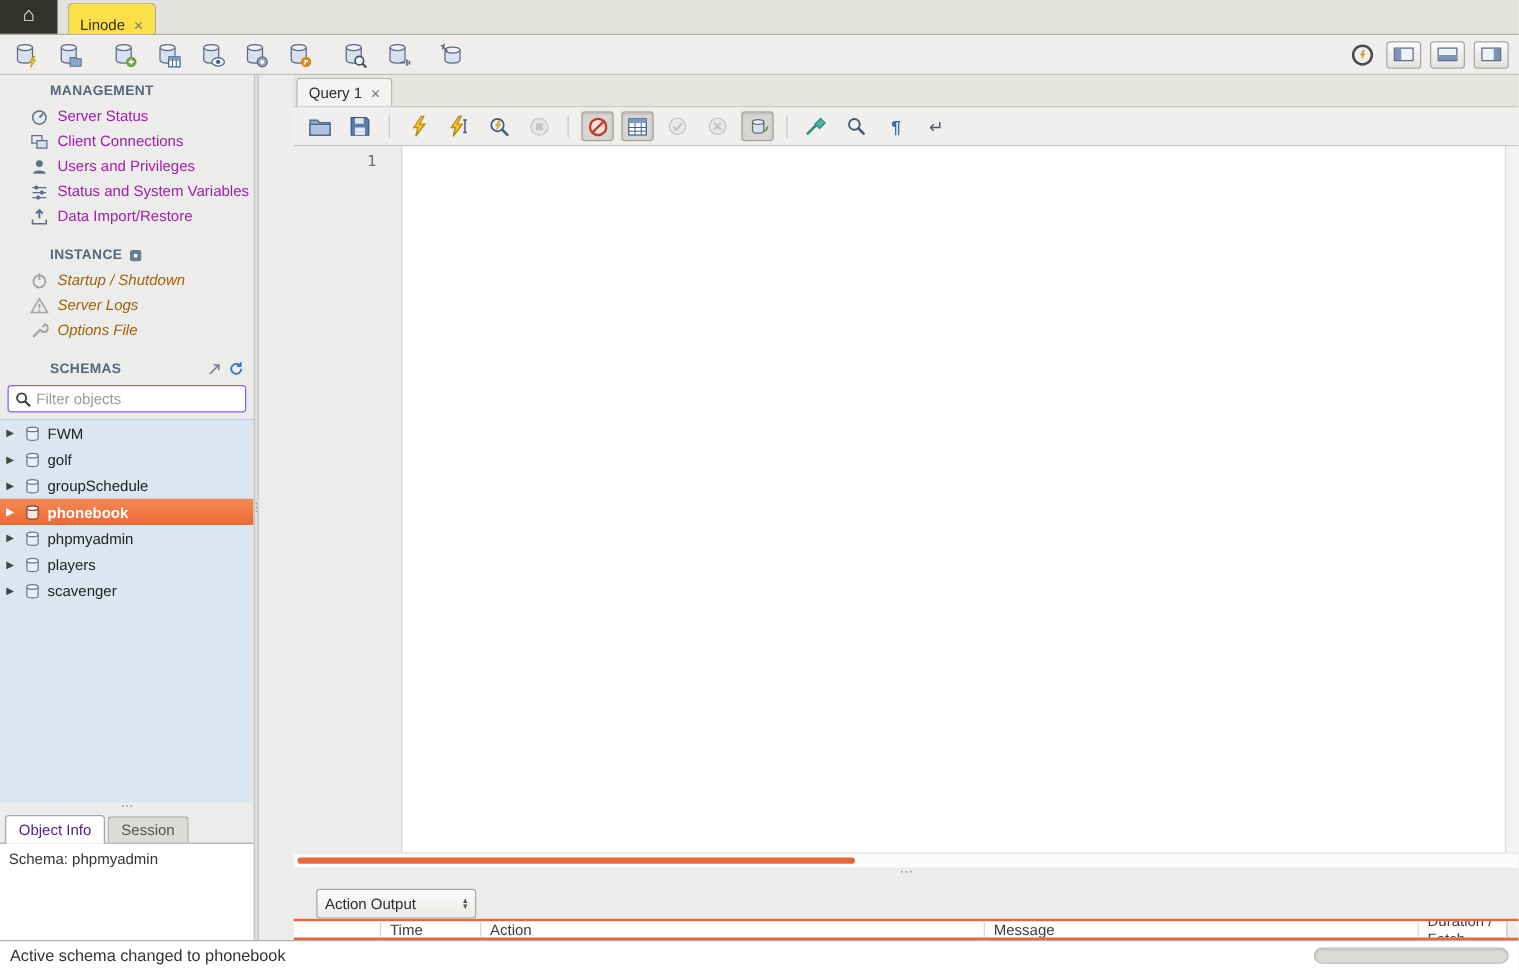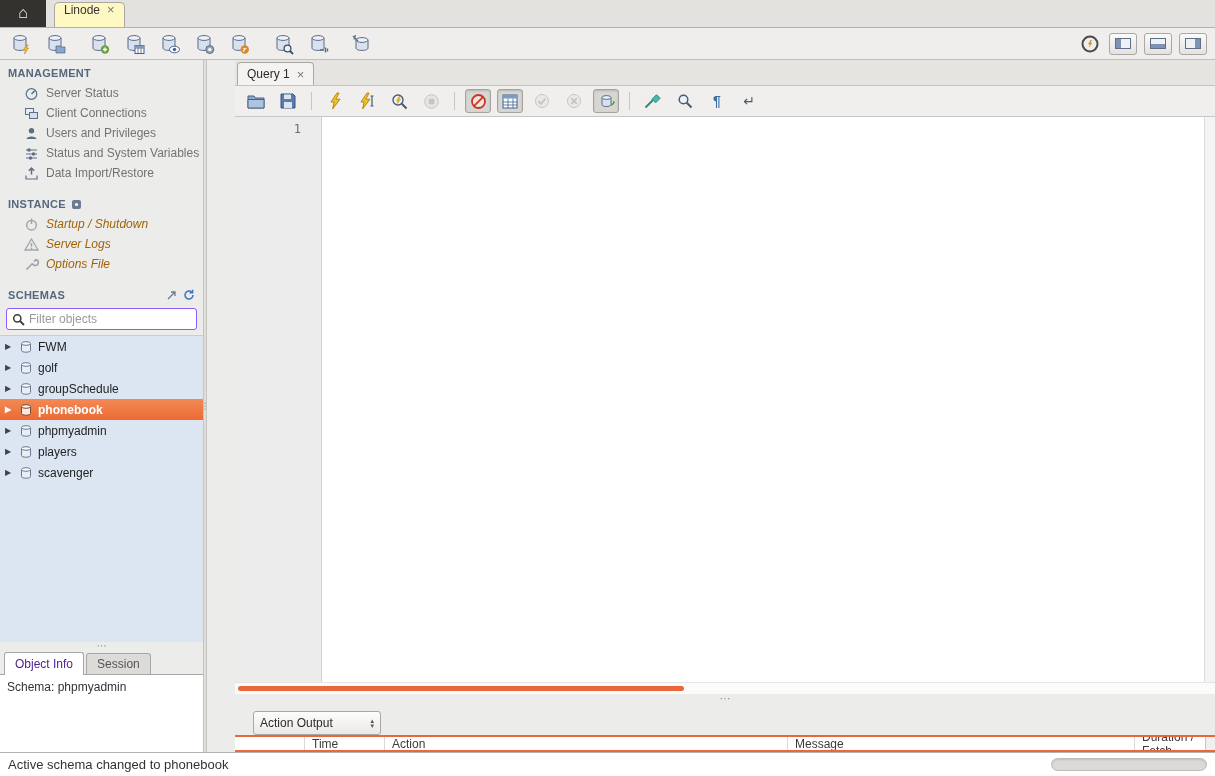--- a/index.html
+++ b/index.html
@@ -3,41 +3,41 @@
 <meta charset="utf-8">
 <style>
   * { margin:0; padding:0; box-sizing:border-box; }
   html,body { width:1215px; height:776px; overflow:hidden; }
   body { font-family:"Liberation Sans", sans-serif; font-size:12px; color:#2b2b2b; background:#ececea; }
   .app { width:1215px; height:776px; display:flex; flex-direction:column; position:relative; }
 
   
   .tabstrip { height:28px; background:#e4e2df; border-bottom:1px solid #b4b2af; display:flex; align-items:flex-end; flex:0 0 auto; }
   .home-tab { width:46px; height:28px; background:#34322e; color:#f2f2f2; display:flex; align-items:center; justify-content:center; font-size:16px; cursor:pointer; }
-  .doc-tab { height:25px; margin-left:8px; background:#fef9c3; border:1px solid #a9a7a4; border-bottom:none; border-radius:5px 5px 0 0; padding:0 9px; display:flex; align-items:flex-start; gap:7px; font-size:12px; color:#333; }
+  .doc-tab { height:25px; margin-left:8px; background:#fde047; border:1px solid #a9a7a4; border-bottom:none; border-radius:5px 5px 0 0; padding:0 9px; display:flex; align-items:flex-end; gap:7px; font-size:12px; color:#333; }
   .doc-tab .close { color:#777; font-size:13px; line-height:1; cursor:pointer; }
 
   
   .toolbar { height:32px; background:#efeeec; border-bottom:1px solid #c2c0bd; display:flex; align-items:center; padding:0 8px; flex:0 0 auto; }
   .tbgroup { display:flex; align-items:center; gap:11px; margin-right:20px; }
   .tbicon { width:24px; height:24px; display:flex; align-items:center; justify-content:center; cursor:pointer; }
   .toolbar .spacer { flex:1; }
   .rightctl { display:flex; align-items:center; gap:7px; }
   .ptoggle { width:28px; height:22px; border:1px solid #a9a7a4; border-radius:3px; background:linear-gradient(#fbfbfa,#e4e2df); display:flex; align-items:center; justify-content:center; cursor:pointer; }
   .mini { width:16px; height:11px; border:1px solid #5d6e86; background:#eef1f5; position:relative; }
   .mini .fill { position:absolute; background:#7c93b4; }
 
   
   .bodyrow { flex:1; display:flex; min-height:0; }
 
   
   .sidebar { width:203px; flex:0 0 auto; display:flex; flex-direction:column; background:#ececea; min-height:0; }
-  .secttitle { font-size:11px; font-weight:bold; color:#56677e; letter-spacing:.3px; padding:7px 8px 4px 8px; display:flex; align-items:center; gap:5px; }
+  .secttitle { font-size:11px; font-weight:bold; color:#56677e; letter-spacing:.3px; padding:7px 8px 4px 8px; display:flex; align-items:center; gap:5px;margin-left:32px; }
   .secttitle .ticons { margin-left:auto; display:flex; gap:6px; align-items:center; }
-  .navitem { height:20px; display:flex; align-items:center; gap:7px; padding-left:24px; cursor:pointer; color:#737373; }
+  .navitem { height:20px; display:flex; align-items:center; gap:7px; padding-left:24px; cursor:pointer; color:#a21caf; }
   .navitem.disabled { color:#a16207; cursor:default;font-style:italic; }
   .sectspacer { height:8px; }
   .filterbox { margin:3px 6px 5px 6px; height:22px; background:#fff; border:1px solid #8b5cf6; border-radius:3px; display:flex; align-items:center; padding:0 5px; gap:4px; }
   .filterbox input { border:none; outline:none; flex:1; font-family:"Liberation Sans",sans-serif; font-size:12px; color:#333; background:transparent; }
   .filterbox input::placeholder { color:#9a9a98; }
   .schemalist { flex:1; background:#dce6f2; overflow:hidden; border-top:1px solid #c4cedc; }
   .schemarow { height:21px; display:flex; align-items:center; gap:5px; padding-left:5px; cursor:pointer; color:#222; }
   .schemarow .arr { width:9px; font-size:8px; color:#444; }
   .schemarow.selected { background:linear-gradient(#f28a55,#ec6a34); color:#fff; font-weight:bold; }
   .schemarow.selected .arr { color:#fff; }

